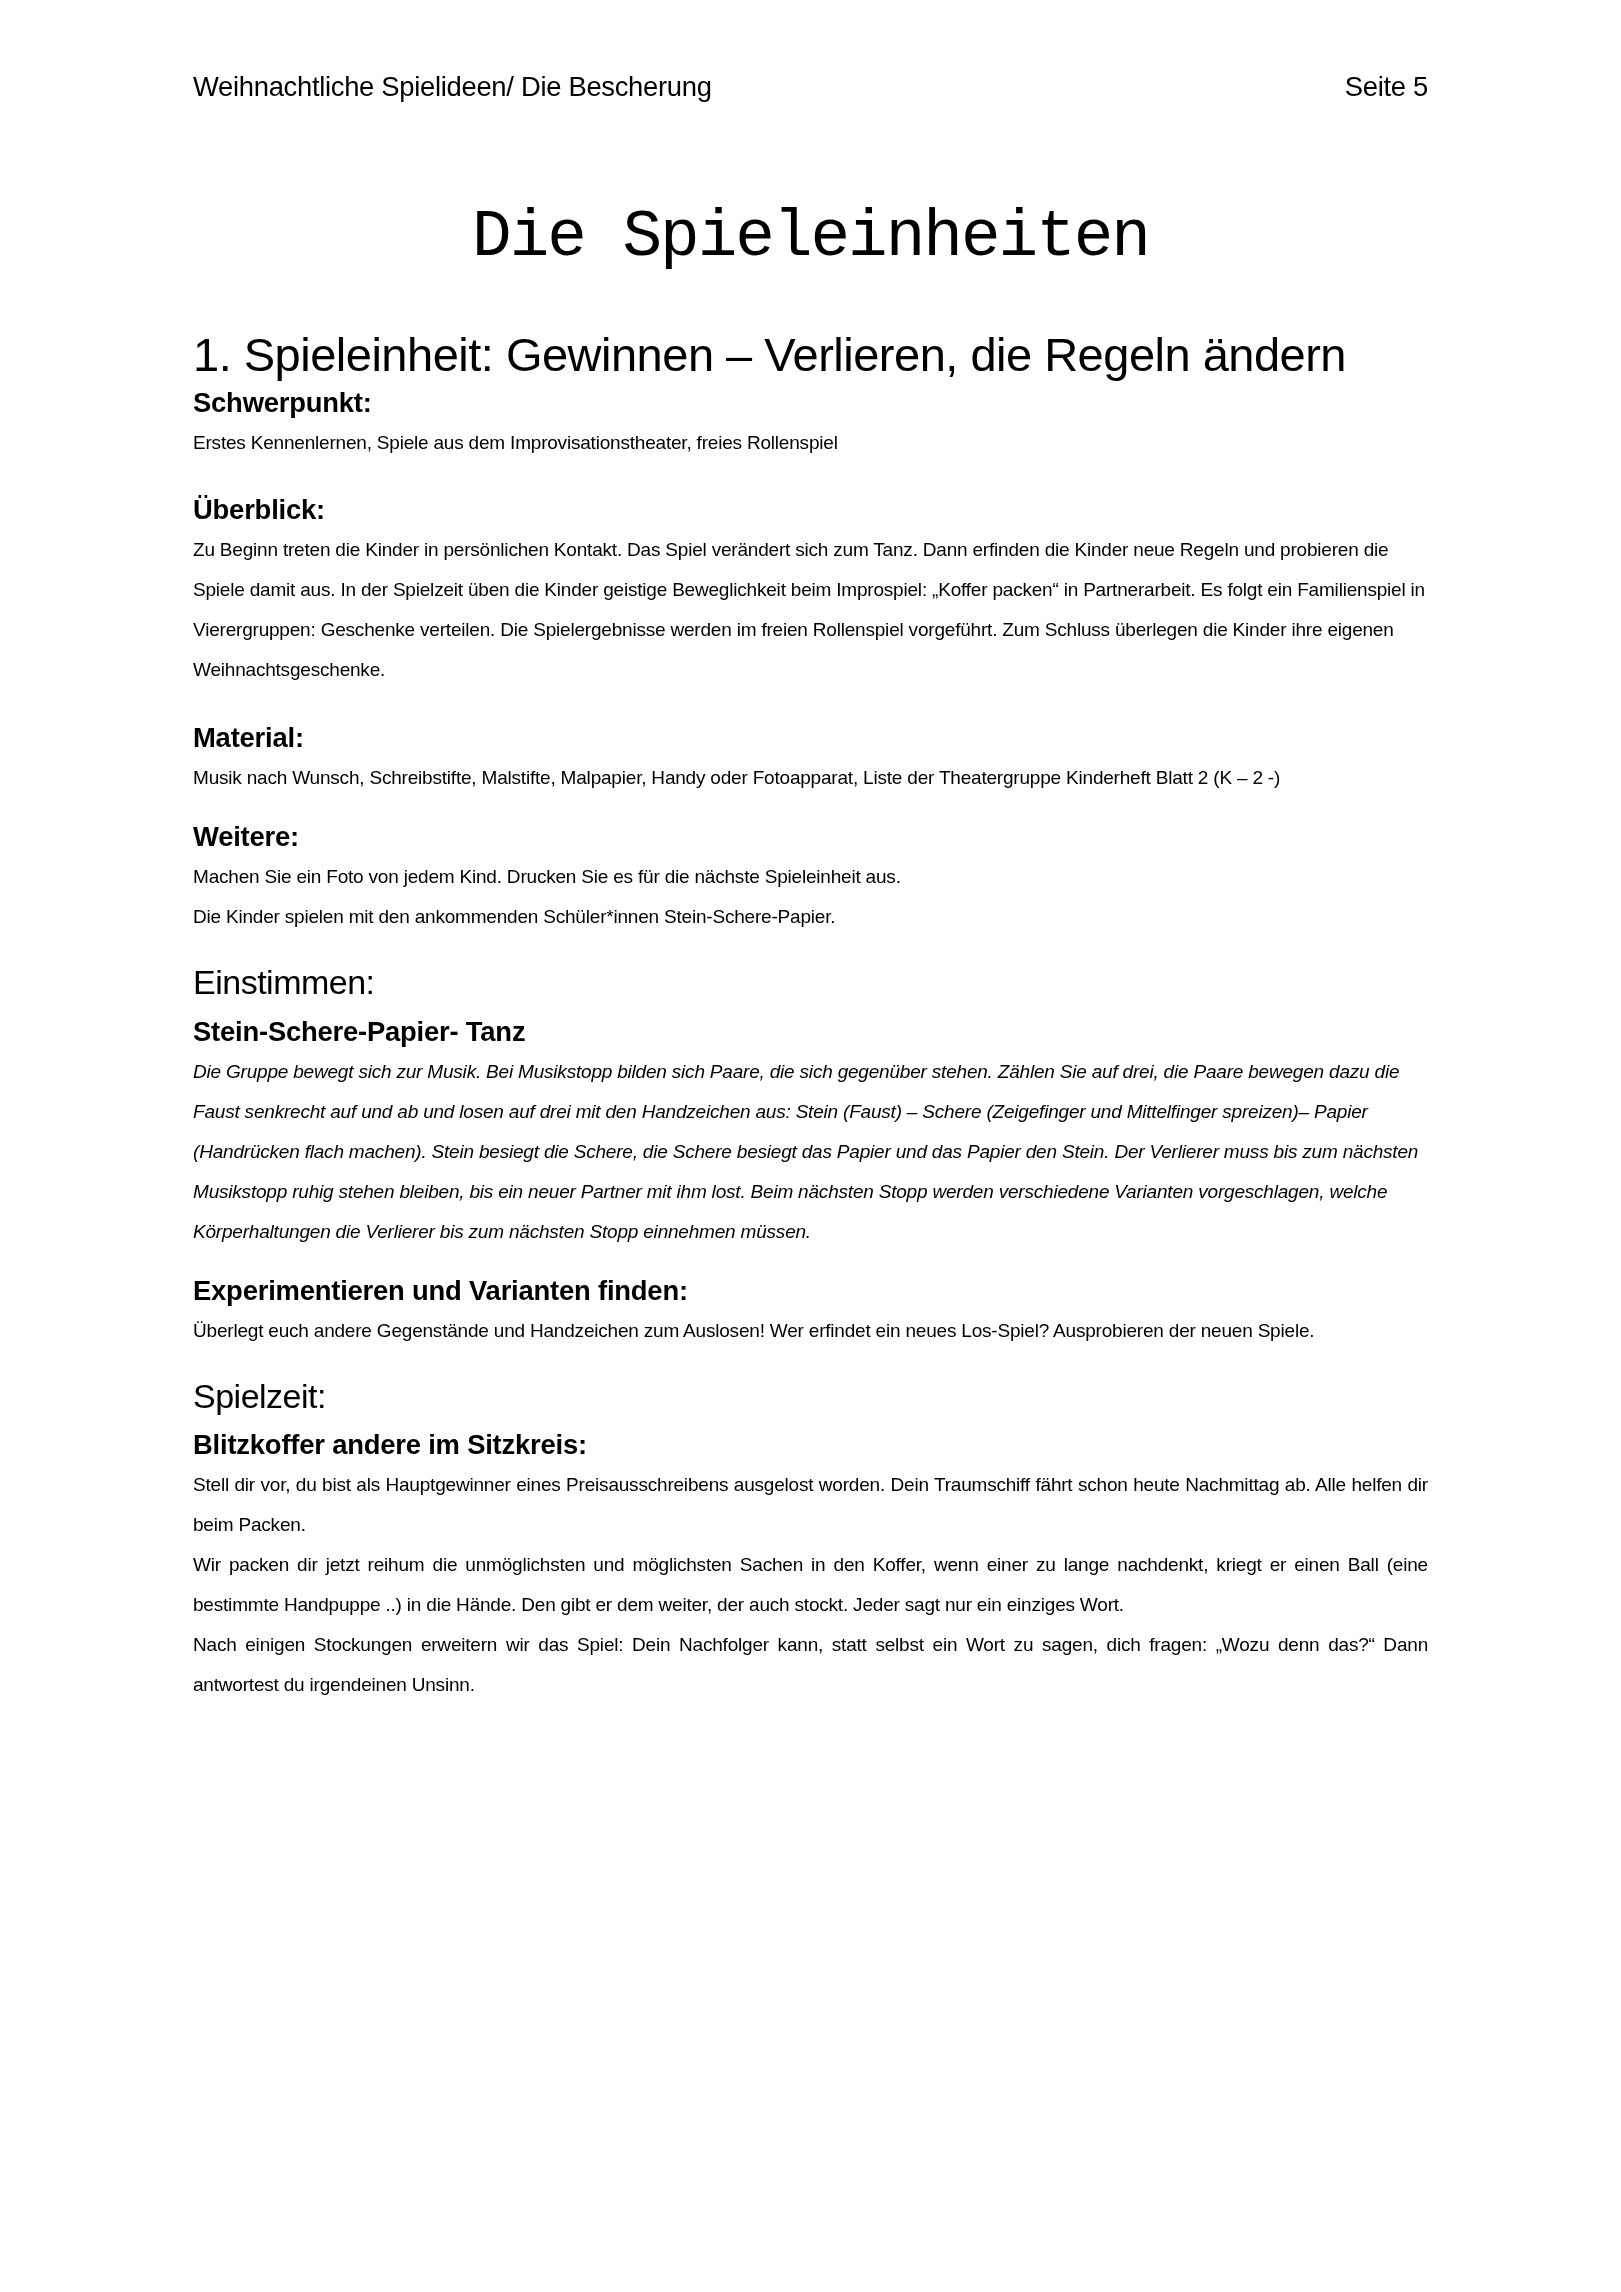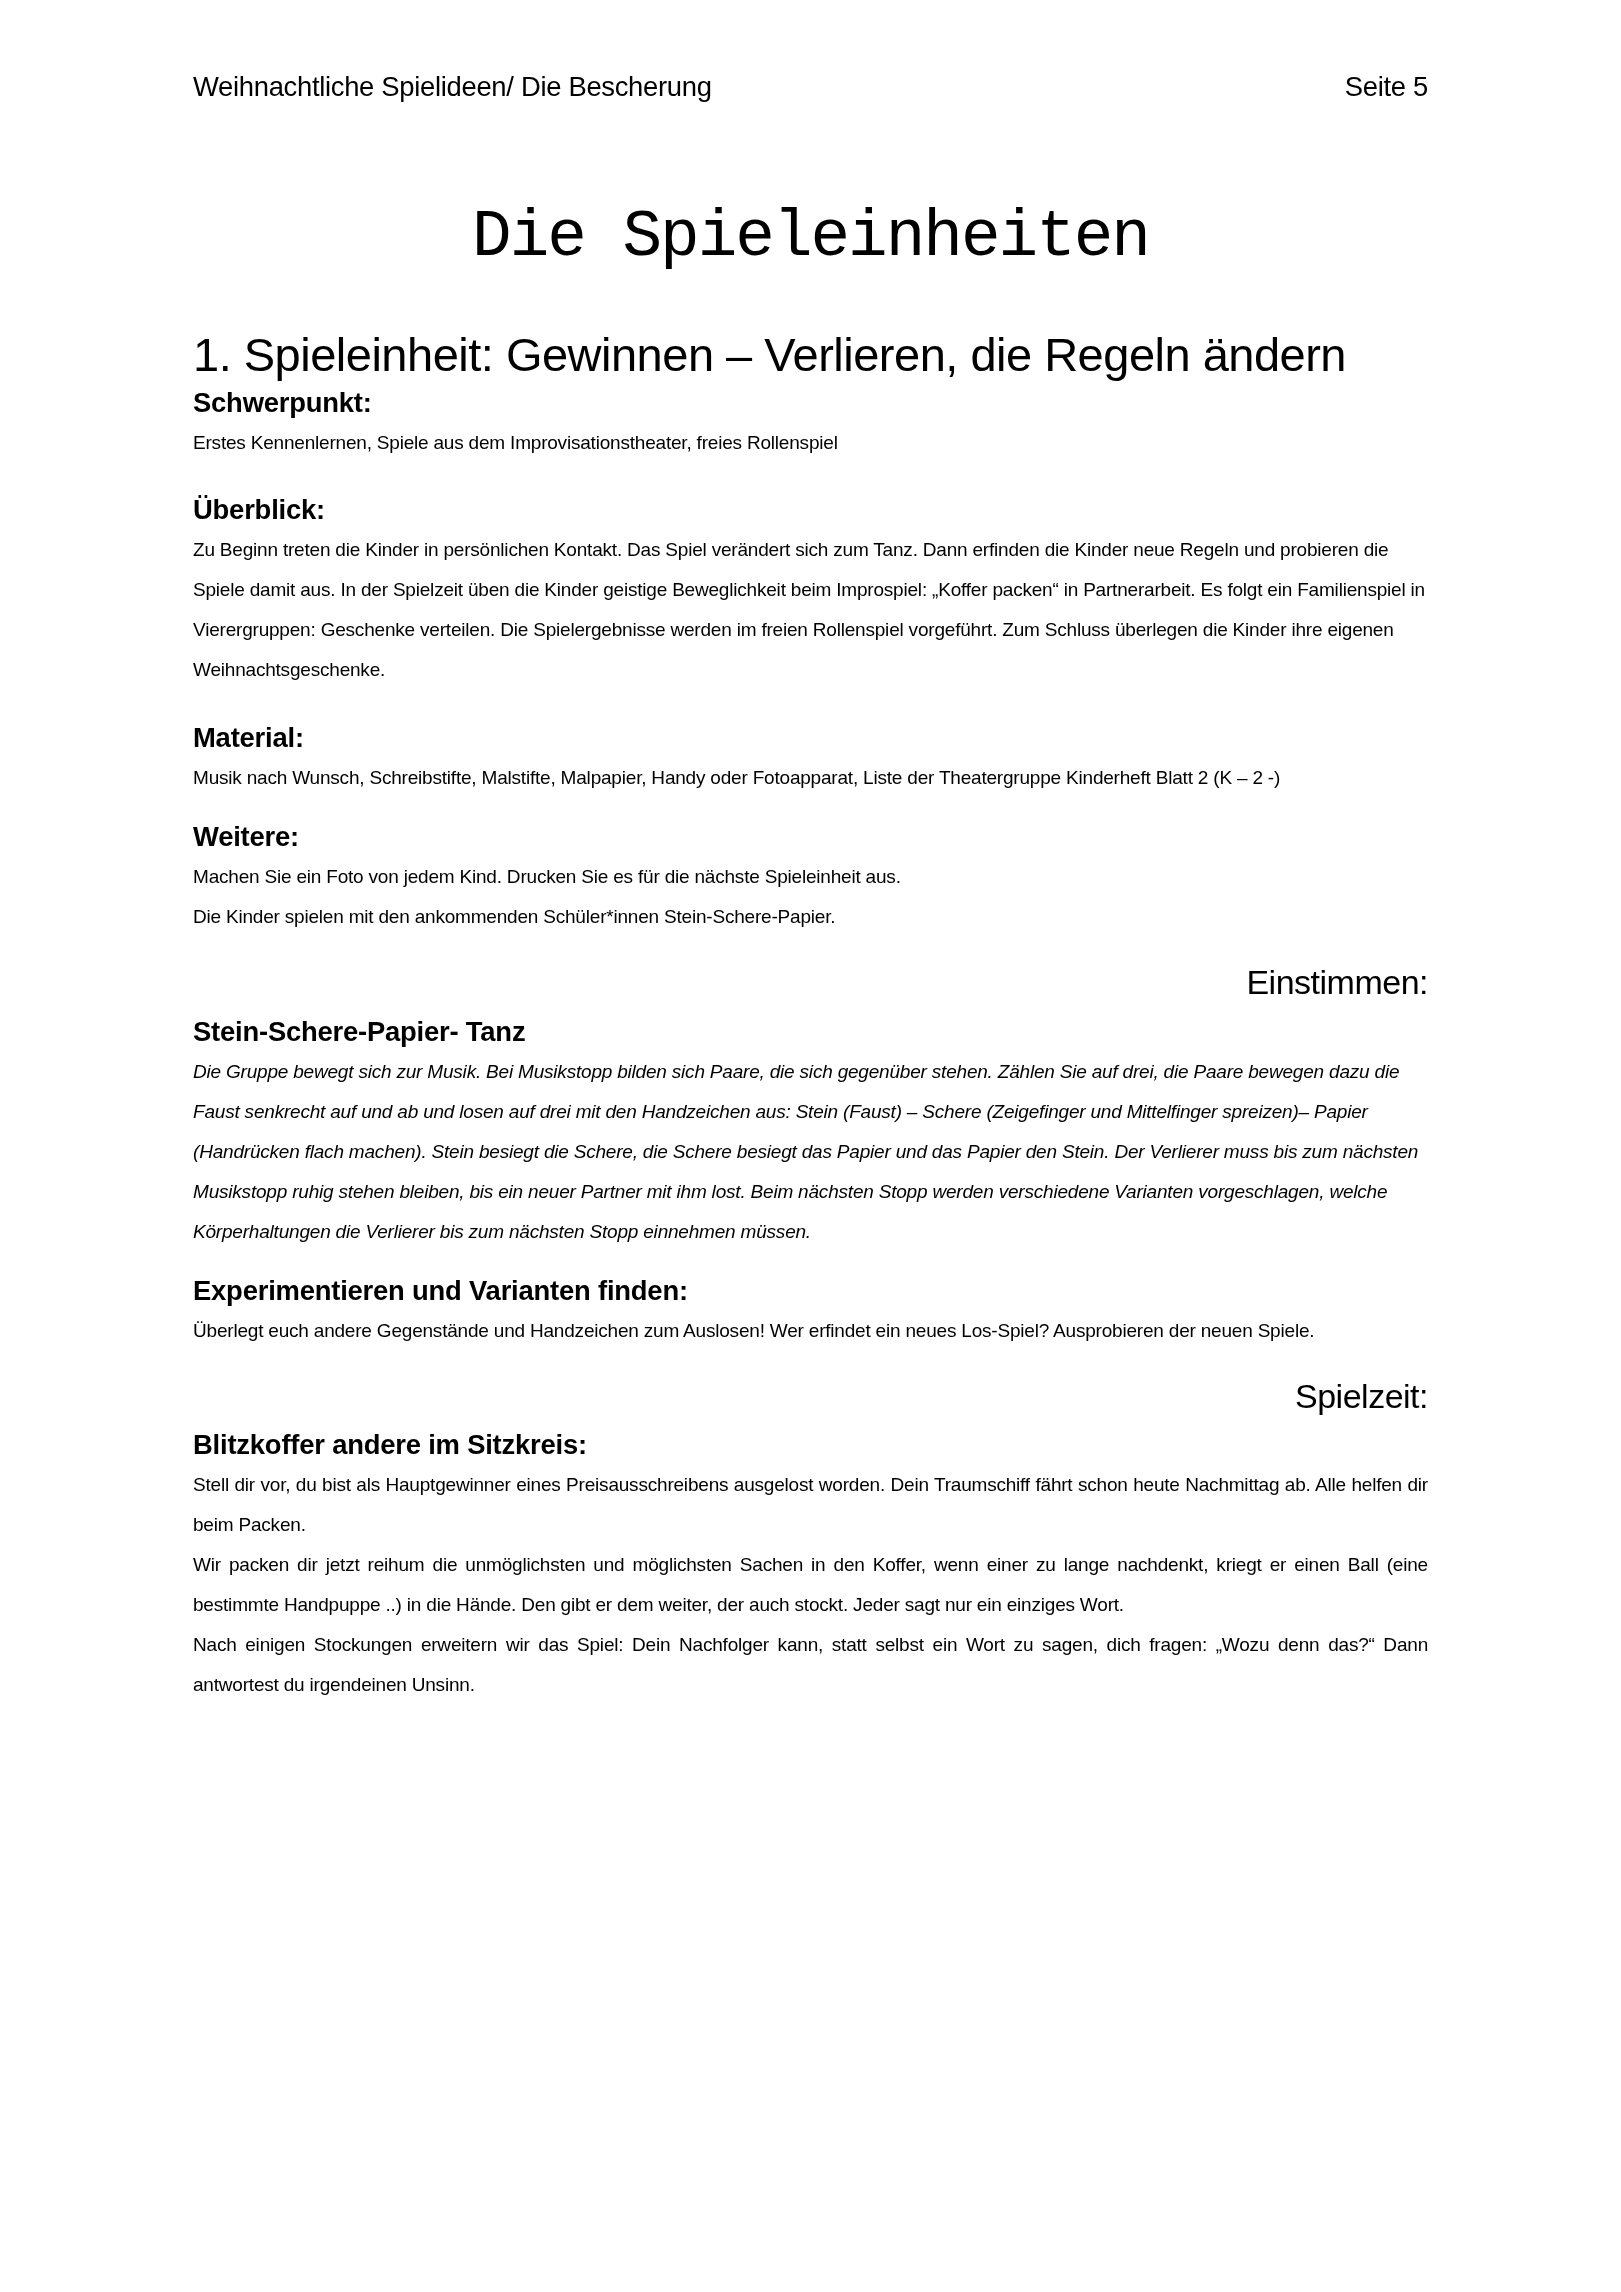--- a/index.html
+++ b/index.html
@@ -51,21 +51,20 @@
   }
   p.just { text-align: justify; }
   .grp { margin-top: 27.4px; }
   .grp-sm { margin-top: 19.6px; }
   .h2 {
     margin: 23.5px 0 7.8px 0;
     font-size: 34px;
     line-height: 43px;
     font-weight: 400;
     letter-spacing: -0.5px;
-    text-align: right;
   }
   .para-gap { margin-top: 29px; font-style: italic; }
   .para-gap-sm { margin-top: 13.7px; }
   .footer {
     position: absolute;
     left: 193px;
     right: 193px;
     top: 2145px;
     font-size: 27.4px;
     line-height: 39px;

